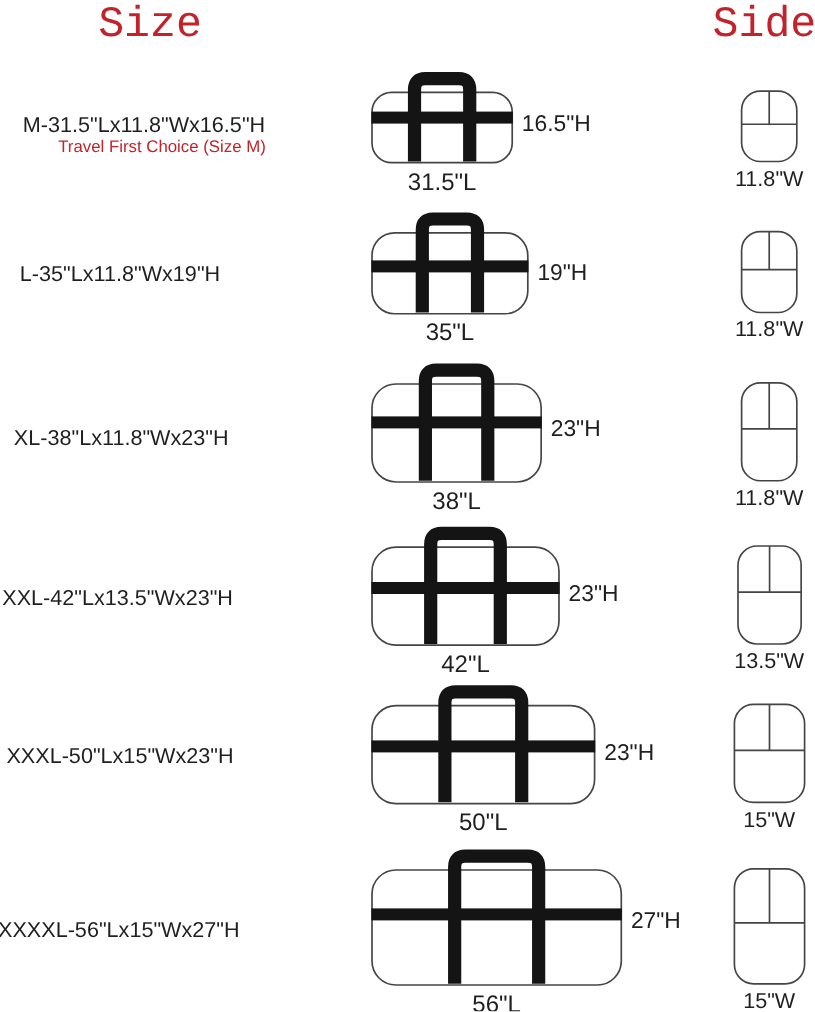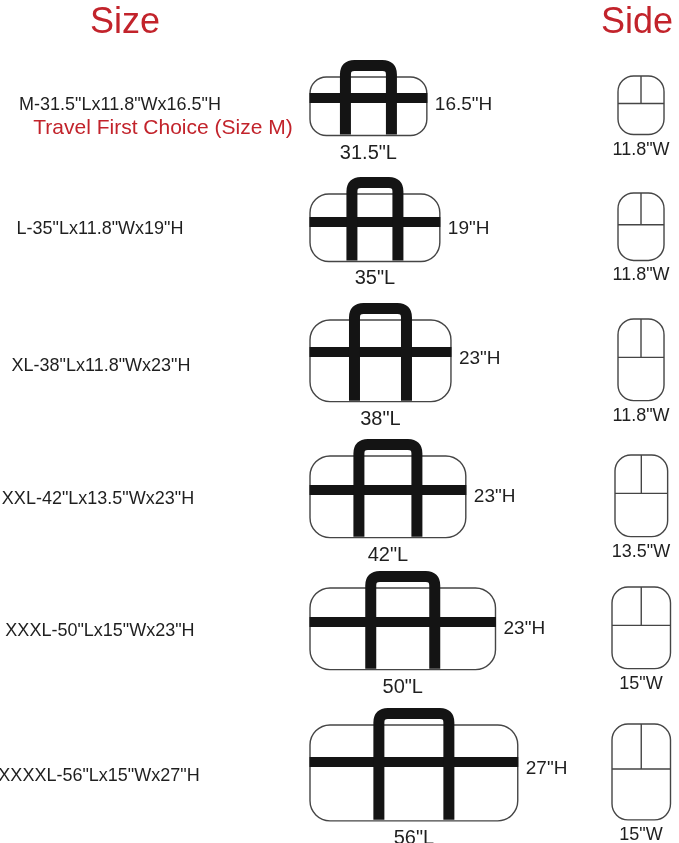--- a/index.html
+++ b/index.html
@@ -13,37 +13,37 @@
   }
   .col-header {
     position: absolute;
     top: 1px;
     width: 170px;
     text-align: center;
     font-size: 36px;
     line-height: 1.1;
     color: var(--accent, #c2232b);
     white-space: nowrap;
+    font-family: Liberation Mono, monospace;
   }
   .size-label {
     position: absolute;
     transform: translateX(-50%);
     font-size: 18px;
     line-height: 1.1;
     color: #1f1f1f;
     white-space: nowrap;
   }
   .subtitle-label {
     position: absolute;
     transform: translateX(-50%);
-    font-size: 21px;
+    font-size: 14px;
     line-height: 1.1;
     color: var(--accent, #c2232b);
     white-space: nowrap;
-    margin-left: 28px;
   }
   .height-label {
     position: absolute;
     font-size: 19px;
     line-height: 1.1;
     white-space: nowrap;
     color: #1f1f1f;
   }
   .length-label {
     position: absolute;

